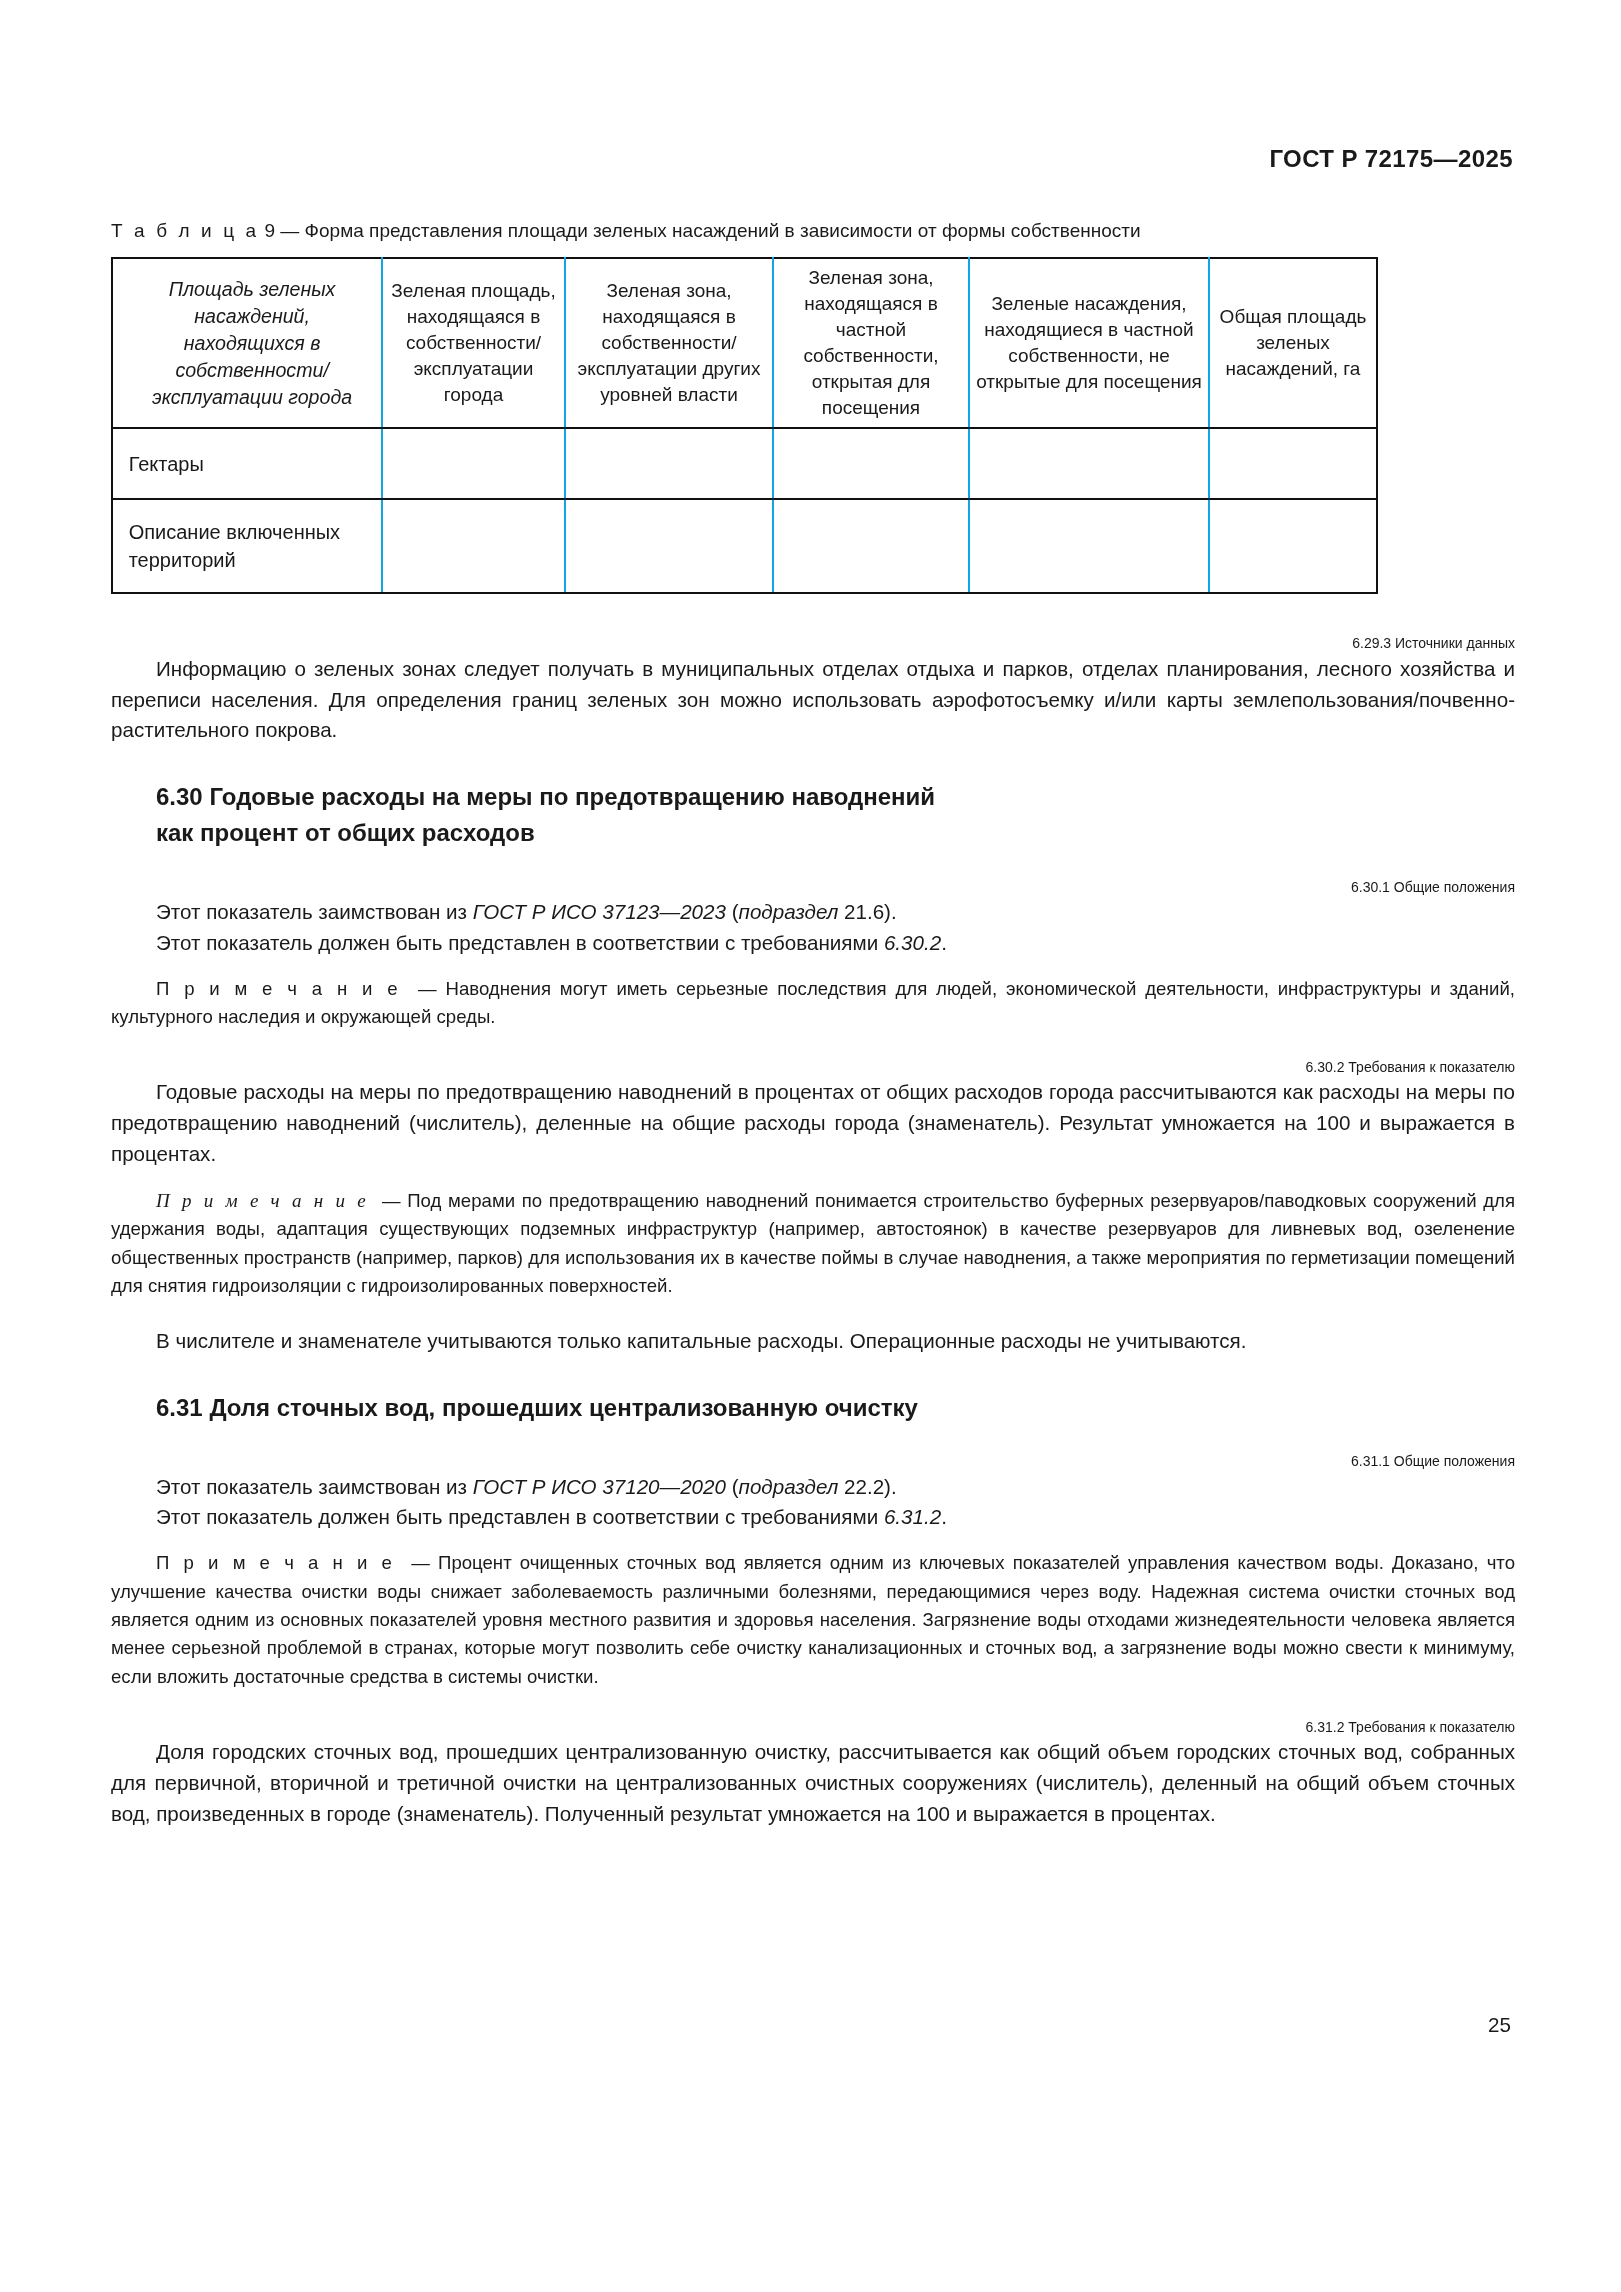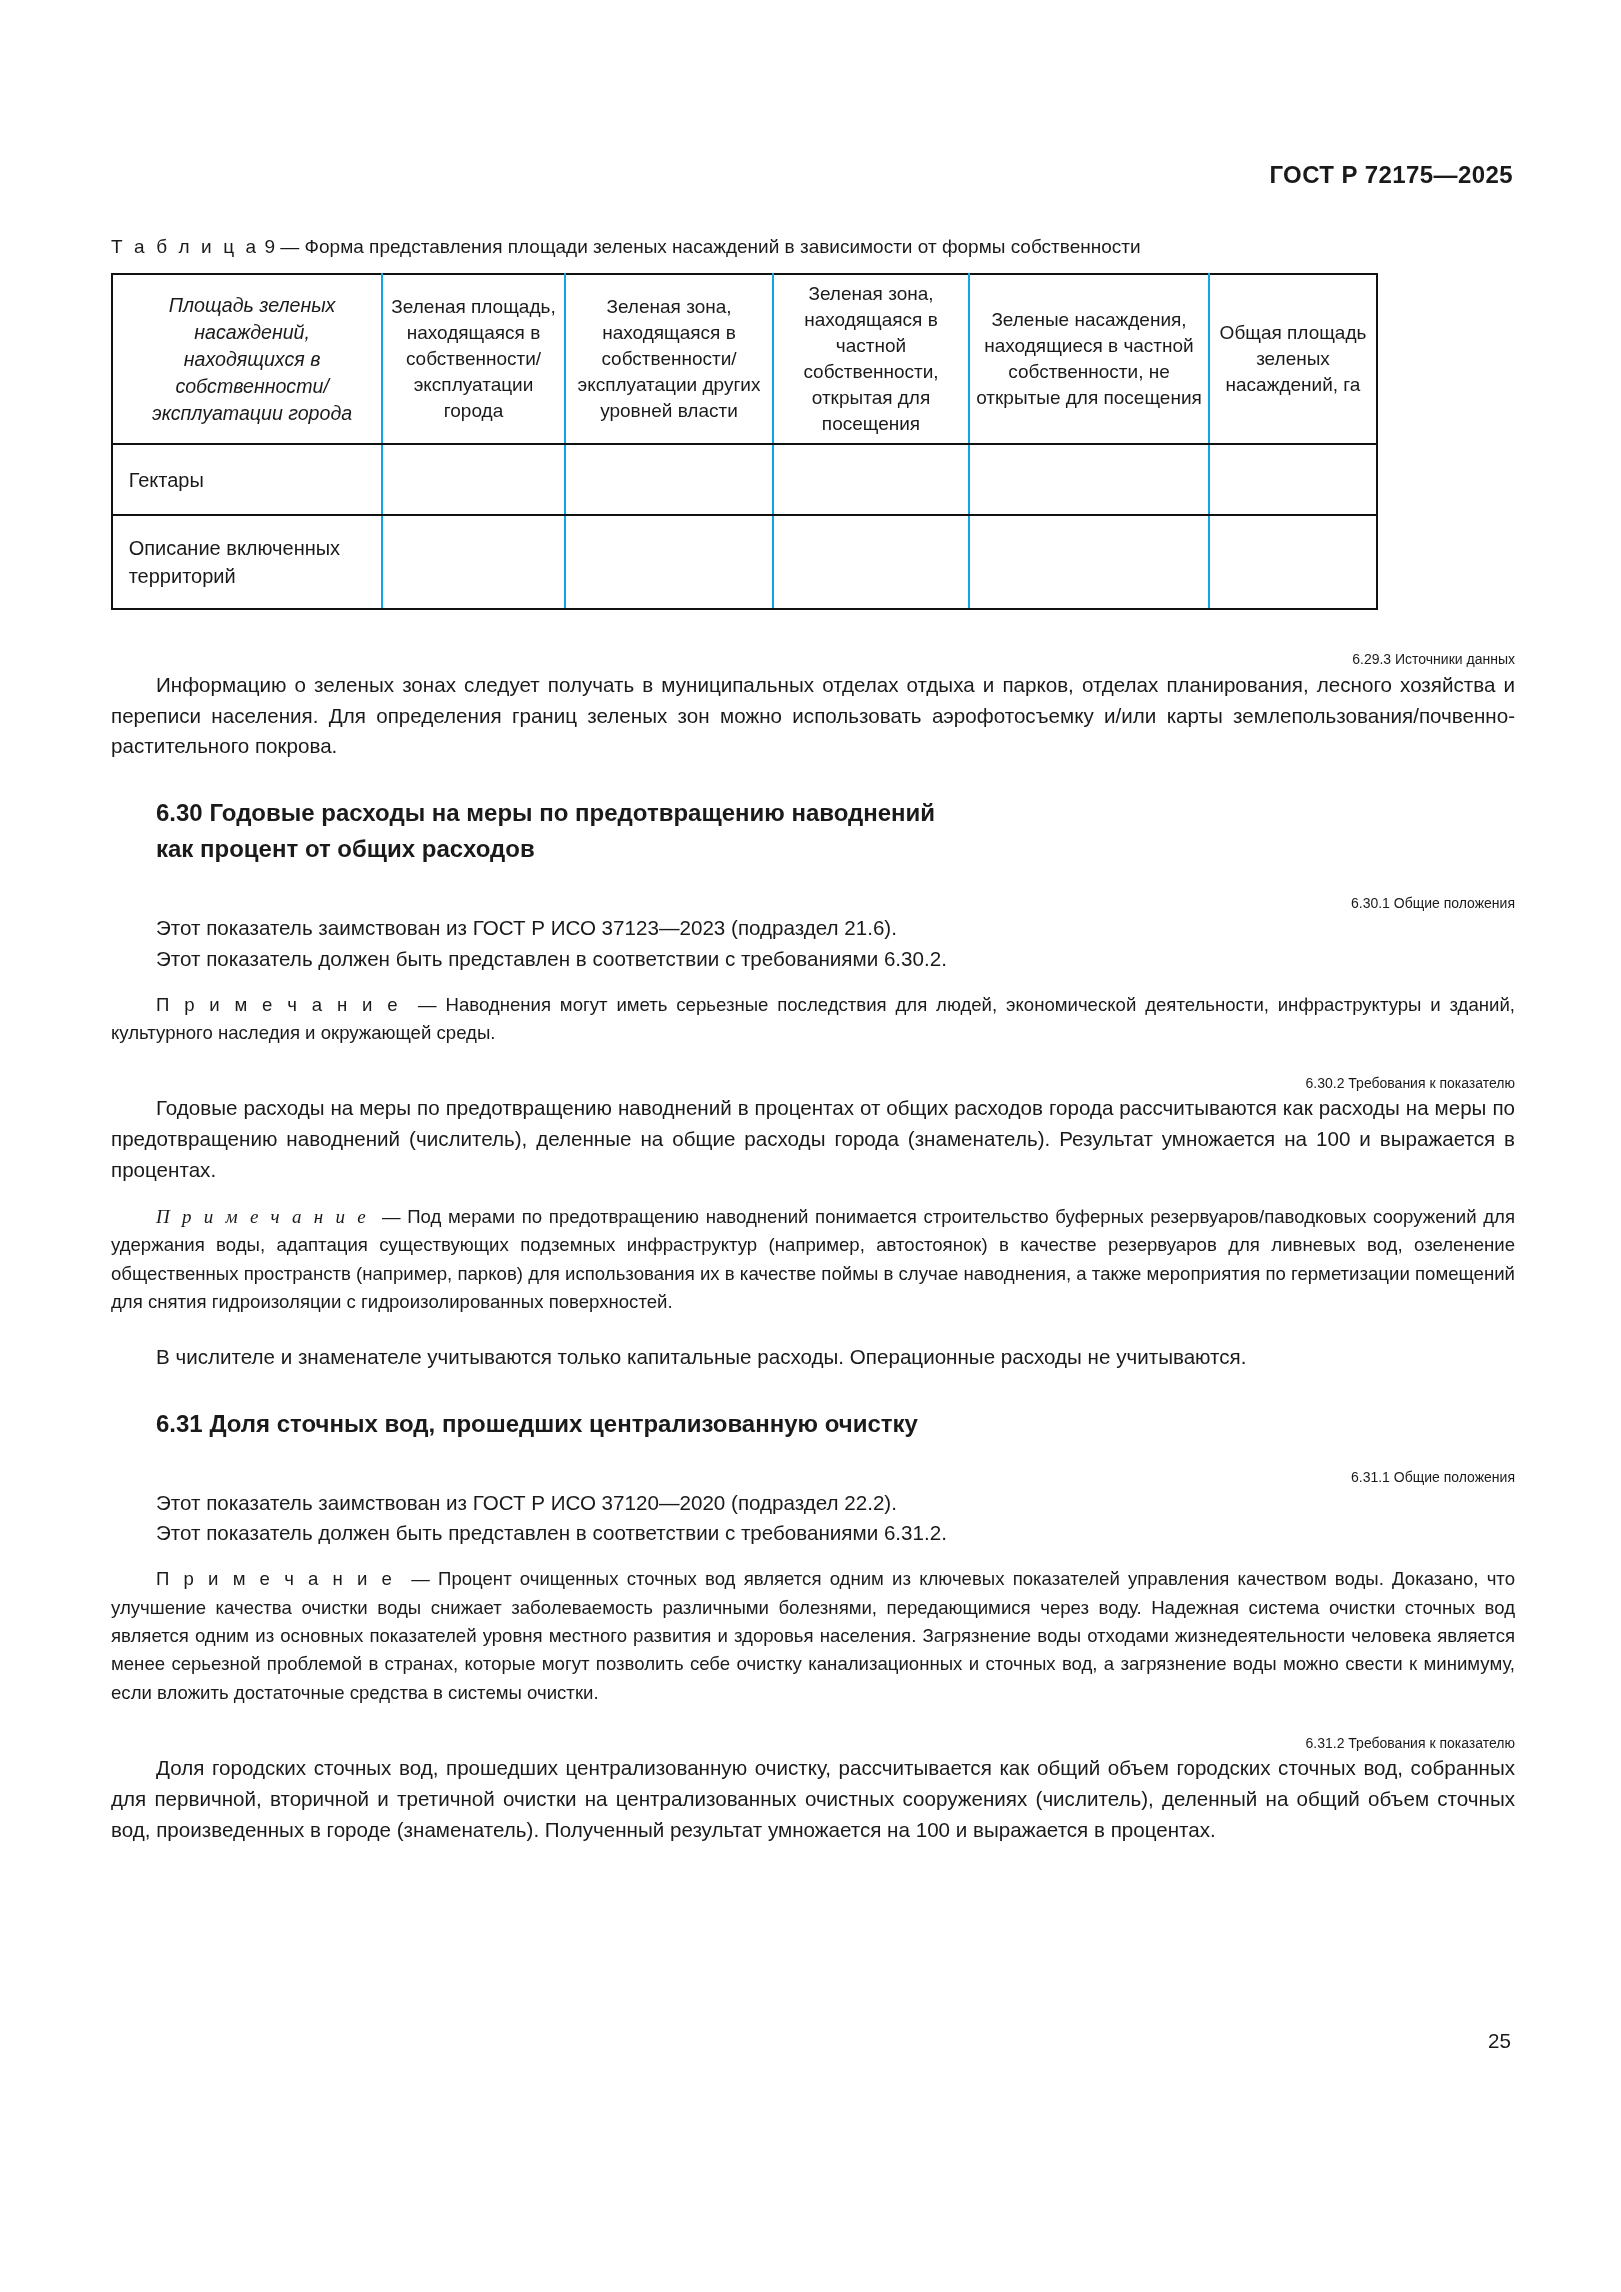--- a/index.html
+++ b/index.html
@@ -5,21 +5,21 @@
   html, body {
     margin: 0;
     padding: 0;
     background: #ffffff;
   }
   .page {
     position: relative;
     width: 1621px;
     height: 2219px;
     background: #ffffff;
-    margin: 16px auto;
+    margin: 0 auto;
     font-family: "Liberation Sans", sans-serif;
     color: #1a1a1a;
     box-sizing: border-box;
     overflow: hidden;
   }
 
   
   .doc-header {
     position: absolute;
     top: 145px;
@@ -150,21 +150,21 @@
     text-indent: 45px;
   }
   .note-label {
     letter-spacing: 3px;
   }
   .note-label.ital {
     font-style: italic;
     font-family: "Liberation Serif", serif;
     font-size: 19px;
   }
-  .ital { }
+  .ital { font-style: italic; }
   .gap-sm { height: 15.7px; }
   .gap-md { height: 25.5px; }
   .gap-lg { height: 33px; }
   .gap-xl { height: 39px; }
 
   
   .page-number {
     position: absolute;
     right: 110px;
     bottom: 182px;

